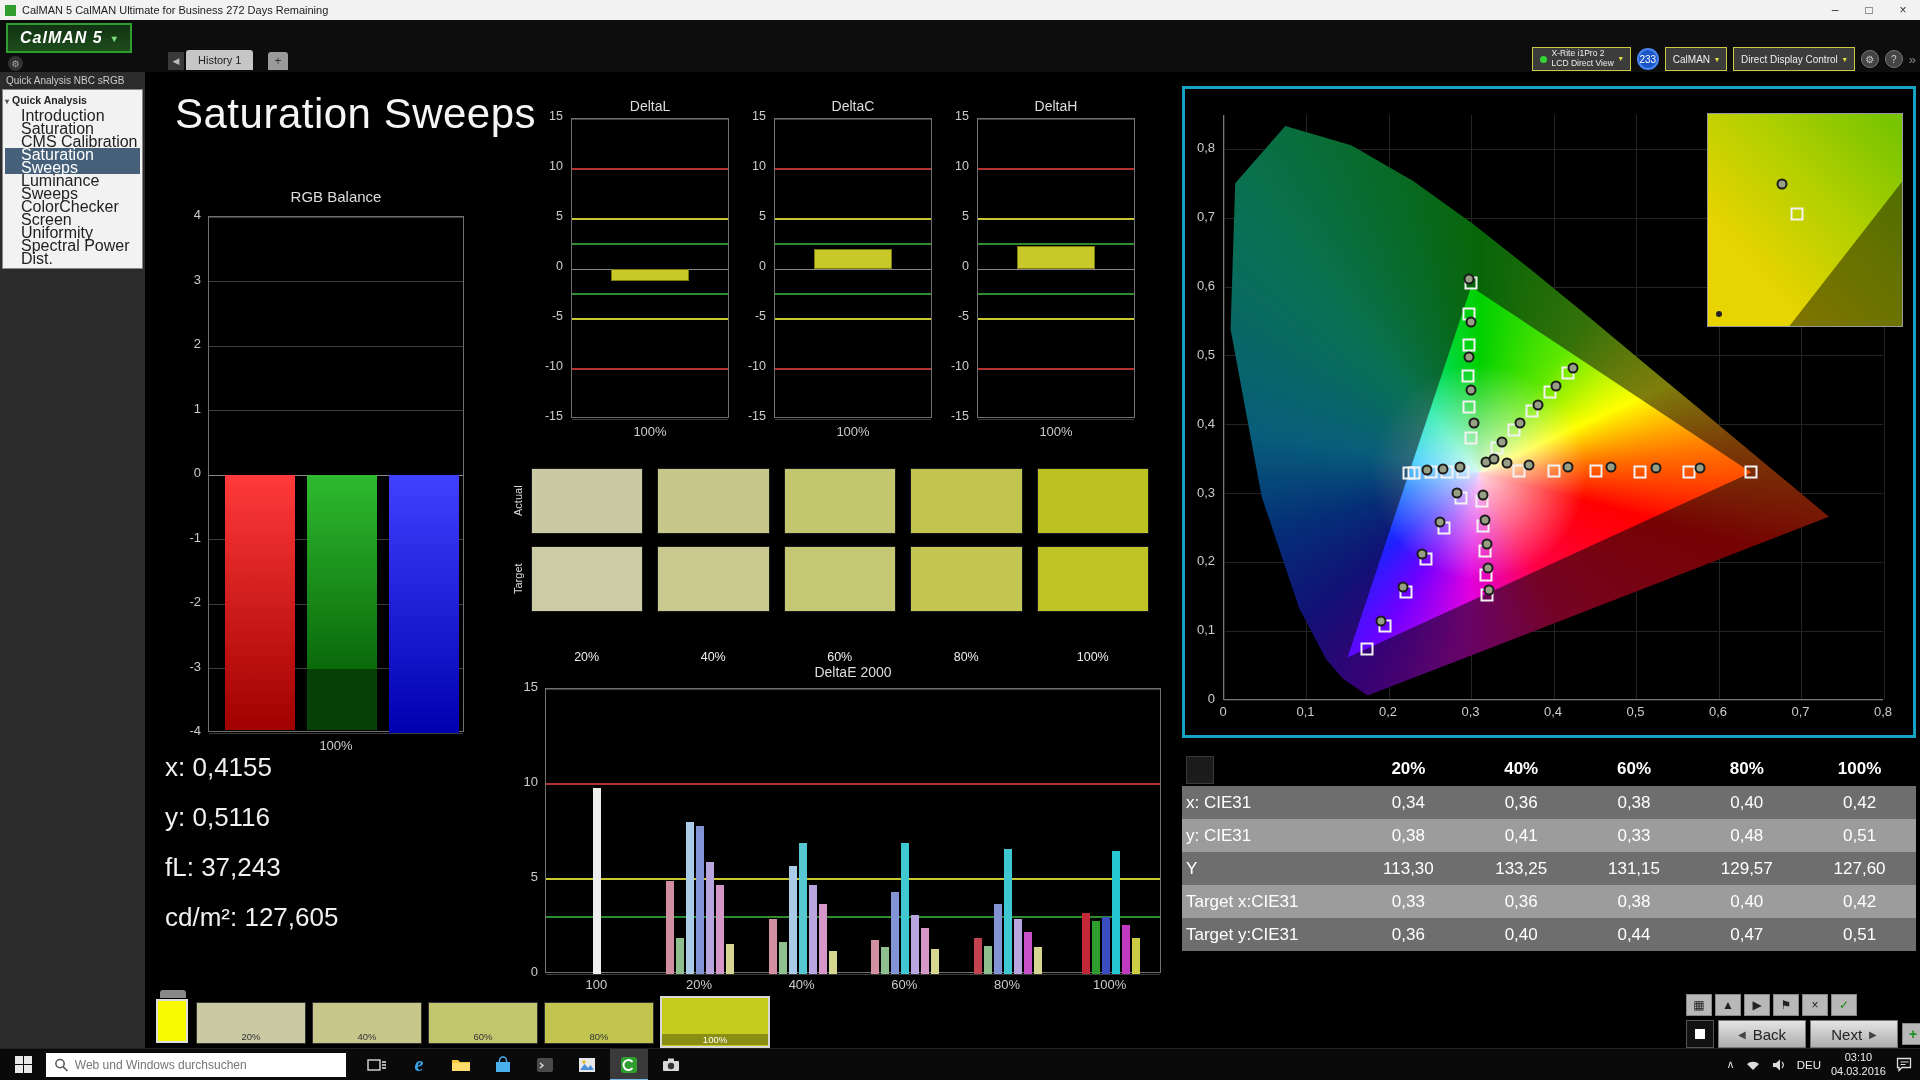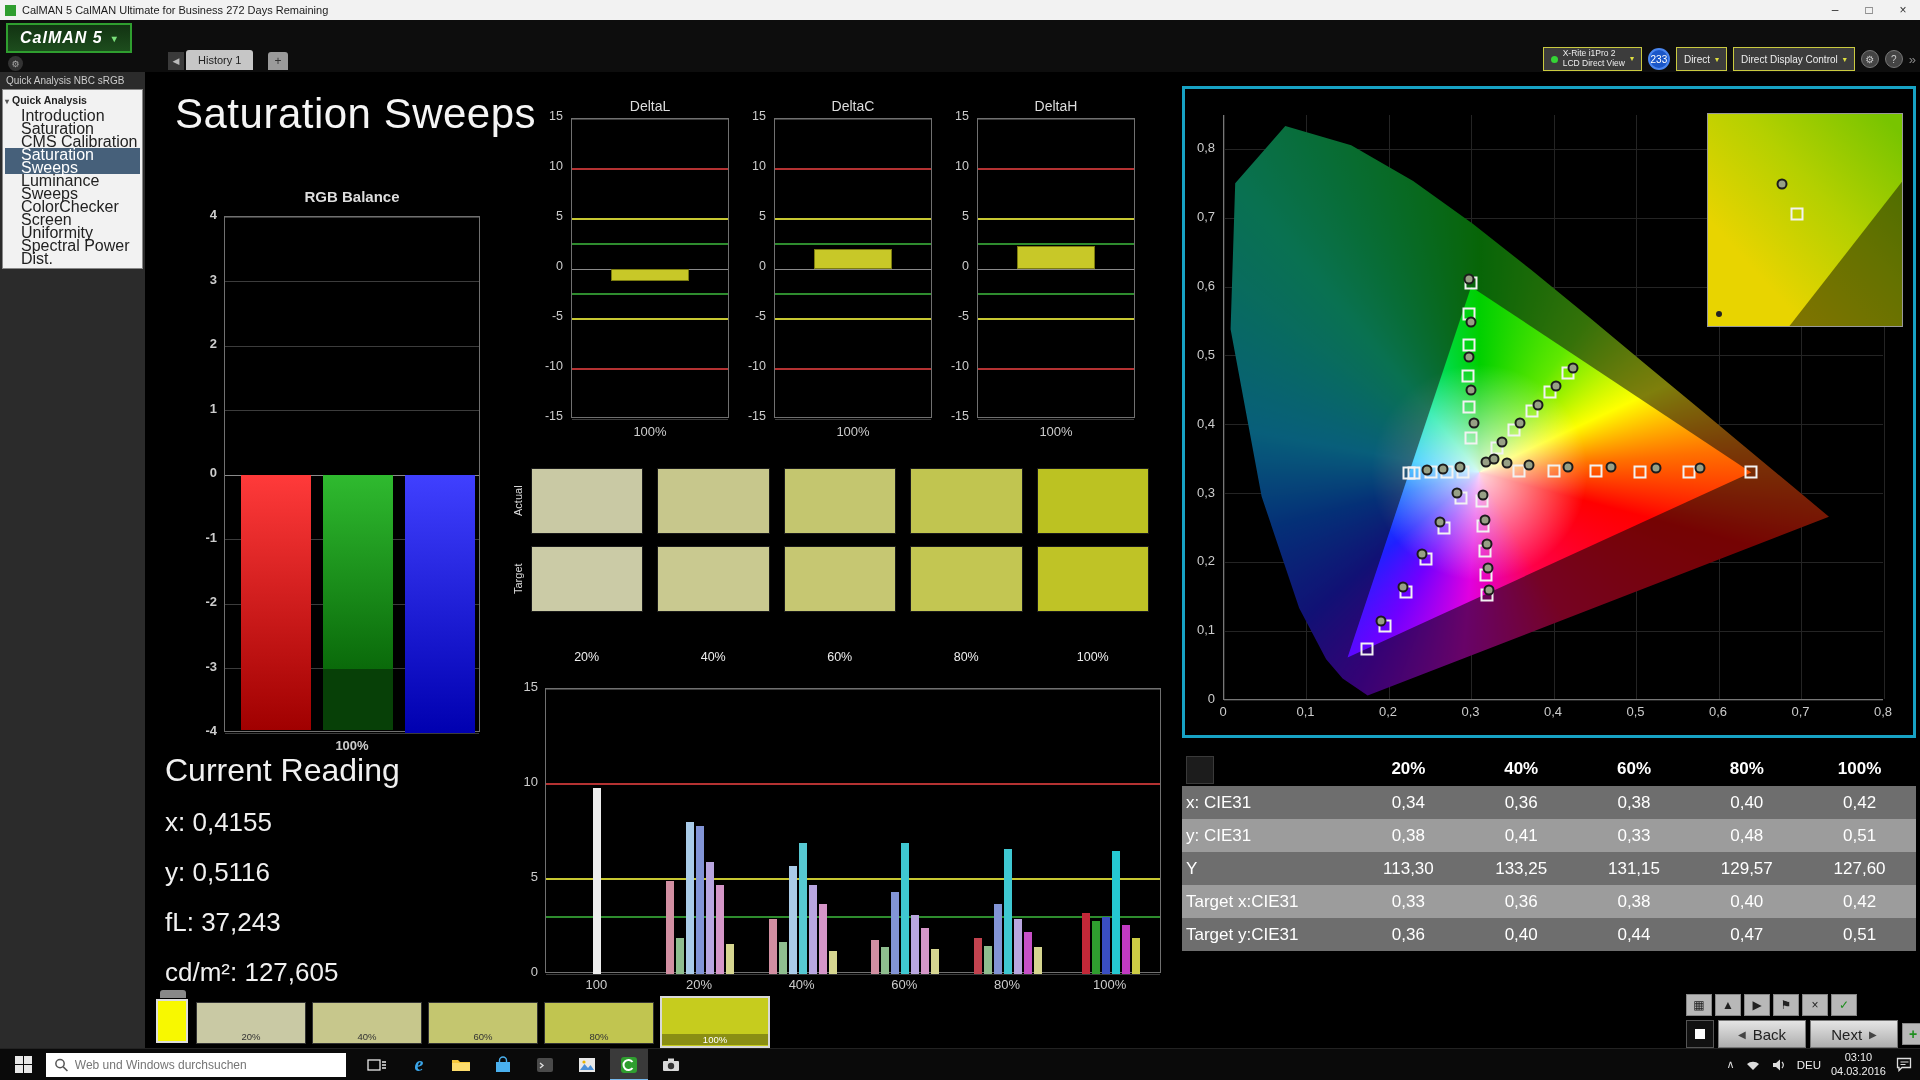--- a/index.html
+++ b/index.html
@@ -42,21 +42,21 @@
 
 .page-title{position:absolute;left:175px;top:90px;font-size:42px;color:#f5f5f5;font-weight:normal;letter-spacing:0.5px;}
 
 
 .gl{position:absolute;left:0;right:0;height:1px;background:#3c3c3c;z-index:0;}
 .gl0{background:#8a8a8a;}
 .ref{position:absolute;left:0;right:0;height:2px;z-index:1;}
 .ylab{position:absolute;width:100%;text-align:right;padding-right:4px;font-size:13px;color:#ccc;}
 
 
-.rgb-chart{position:absolute;left:194px;top:188px;width:290px;height:580px;font-weight:bold;}
+.rgb-chart{position:absolute;left:178px;top:188px;width:290px;height:580px;}
 .rgb-title{position:absolute;left:30px;top:0;width:256px;text-align:center;font-size:15px;color:#ddd;}
 .rgb-ylabels{position:absolute;left:0;top:28px;width:27px;height:516px;}
 .rgb-plot{position:absolute;left:30px;top:28px;width:256px;height:516px;border:1px solid #707070;}
 .rgbbar{position:absolute;width:70px;z-index:2;}
 .rgb-xlabel{position:absolute;left:30px;top:550px;width:256px;text-align:center;font-size:13px;color:#ccc;}
 
 
 .delta-charts{position:absolute;left:537px;top:98px;display:flex;gap:7px;}
 .dchart{position:relative;width:196px;height:350px;}
 .dtitle{position:absolute;left:34px;top:0;width:158px;text-align:center;font-size:14px;color:#ddd;}
@@ -181,21 +181,21 @@
       <div class="meterbox">
         <span class="status-dot"></span>
         <div>
           <div>X-Rite i1Pro 2</div>
           <div>LCD Direct View</div>
         </div>
         <span class="dd">▾</span>
       </div>
       <div class="badge">233</div>
       <div class="srcbox">
-        <span>Direct</span>
+        <span>CalMAN</span>
         <span class="dd">▾</span>
       </div>
       <div class="ddcbox">
         <span>Direct Display Control</span>
         <span class="dd">▾</span>
       </div>
       <div class="roundbtn">⚙</div>
       <div class="roundbtn">?</div>
       <div class="collapseR">»</div>
     </div>
@@ -364,20 +364,21 @@
         <div class="rlab"></div>
         <div class="clab">20%</div>
         <div class="clab">40%</div>
         <div class="clab">60%</div>
         <div class="clab">80%</div>
         <div class="clab">100%</div>
       </div>
     </div>
 
   <div class="deltae-chart">
+    <div class="deltae-title">DeltaE 2000</div>
     <div class="deltae-ylabels">
         <div class="ylab" style="top:-9px">15</div>
         <div class="ylab" style="top:86px">10</div>
         <div class="ylab" style="top:181px">5</div>
         <div class="ylab" style="top:276px">0</div>
       </div>
     <div class="deltae-plot">
         <div class="gl" style="top:-0.5px"></div>
         <div class="gl" style="top:94.5px"></div>
         <div class="gl" style="top:189.5px"></div>
@@ -425,21 +426,20 @@
         <div class="exlab" style="left:0px;width:102.66666666666667px">100</div>
         <div class="exlab" style="left:102.66666666666667px;width:102.66666666666667px">20%</div>
         <div class="exlab" style="left:205.33333333333334px;width:102.66666666666667px">40%</div>
         <div class="exlab" style="left:308px;width:102.66666666666667px">60%</div>
         <div class="exlab" style="left:410.6666666666667px;width:102.66666666666667px">80%</div>
         <div class="exlab" style="left:513.3333333333334px;width:102.66666666666667px">100%</div>
       </div>
   </div>
 
   <div class="current-reading">
-    <div class="cr-title">Current Reading</div>
     <div class="cr-line">x: 0,4155</div>
     <div class="cr-line">y: 0,5116</div>
     <div class="cr-line">fL: 37,243</div>
     <div class="cr-line">cd/m²: 127,605</div>
   </div>
 
   <div class="cie-panel">
     <div class="cie-ylabels">
         <div class="cylab" style="top:576px">0</div>
         <div class="cylab" style="top:507.17647058823525px">0,1</div>

